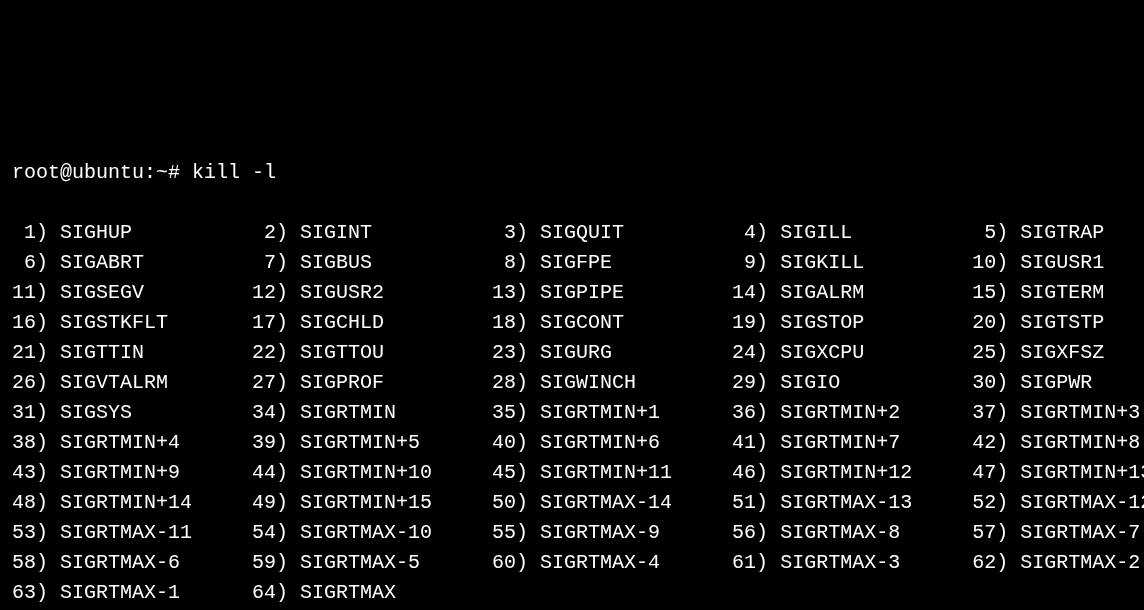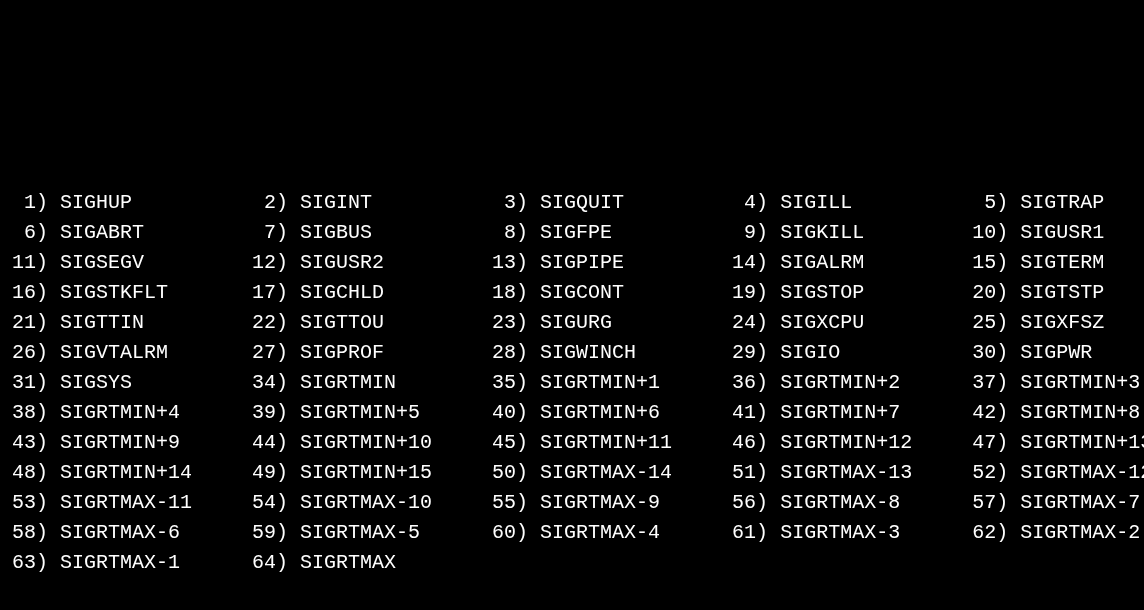--- a/index.html
+++ b/index.html
@@ -22,20 +22,21 @@
     .terminal-content {
       white-space: pre;
     }
   </style>
 </head>
 <body>
 
 
 
 <div class="terminal-content">
+<span>root@ubuntu:~# kill -l</span>
 <span id="signal-table">
  1) SIGHUP           2) SIGINT           3) SIGQUIT          4) SIGILL           5) SIGTRAP
  6) SIGABRT          7) SIGBUS           8) SIGFPE           9) SIGKILL         10) SIGUSR1
 11) SIGSEGV         12) SIGUSR2         13) SIGPIPE         14) SIGALRM         15) SIGTERM
 16) SIGSTKFLT       17) SIGCHLD         18) SIGCONT         19) SIGSTOP         20) SIGTSTP
 21) SIGTTIN         22) SIGTTOU         23) SIGURG          24) SIGXCPU         25) SIGXFSZ
 26) SIGVTALRM       27) SIGPROF         28) SIGWINCH        29) SIGIO           30) SIGPWR
 31) SIGSYS          34) SIGRTMIN        35) SIGRTMIN+1      36) SIGRTMIN+2      37) SIGRTMIN+3
 38) SIGRTMIN+4      39) SIGRTMIN+5      40) SIGRTMIN+6      41) SIGRTMIN+7      42) SIGRTMIN+8
 43) SIGRTMIN+9      44) SIGRTMIN+10     45) SIGRTMIN+11     46) SIGRTMIN+12     47) SIGRTMIN+13

